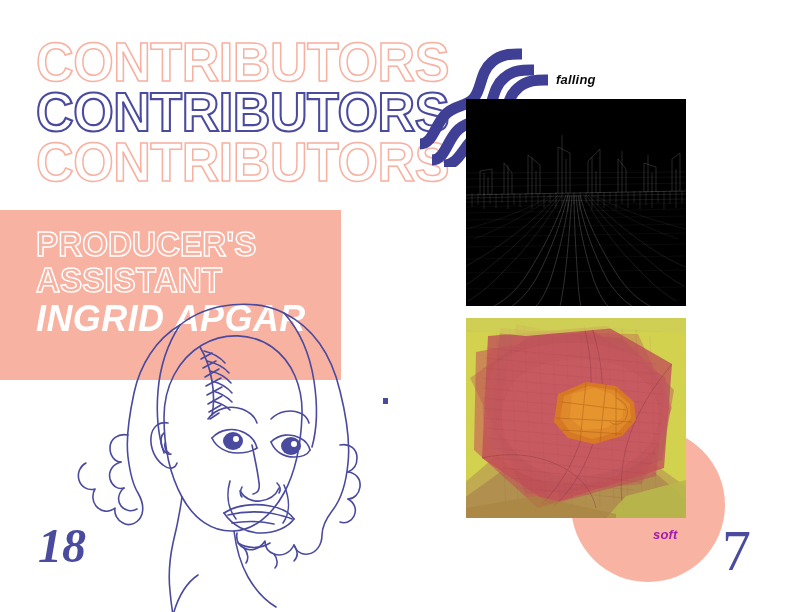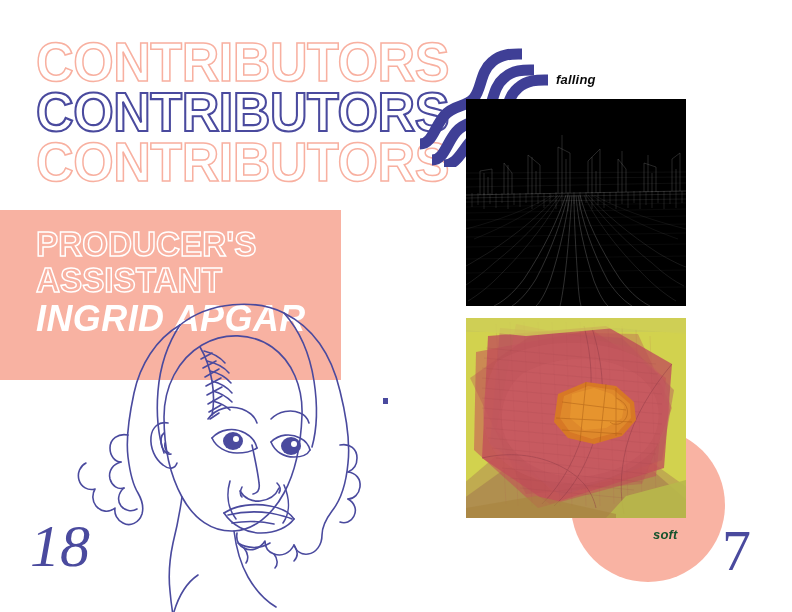--- a/index.html
+++ b/index.html
@@ -59,21 +59,21 @@
     color:#ffffff;
   }
 
   
   .page-num{
     position:absolute;
     font-family:"Liberation Serif", serif;
     font-style:italic;
     color:#4a4a9e;
   }
-  .page-num.left{left:30px;top:515px;font-size:60px;line-height:62px;}
+  .page-num.left{left:38px;top:515px;font-size:48px;line-height:62px;font-weight:bold;}
   .page-num.right{left:722px;top:522px;font-size:58px;line-height:58px;font-style:normal;}
 
   
   .portrait{position:absolute;left:60px;top:295px;width:345px;height:320px;}
   .portrait svg{display:block;width:345px;height:320px;}
 
   
   .squiggles{position:absolute;left:418px;top:32px;width:170px;height:135px;}
   .squiggles svg{display:block;width:170px;height:135px;}
 
@@ -98,21 +98,21 @@
 
   
   .soft-img{
     position:absolute;left:466px;top:318px;width:220px;height:200px;
     overflow:hidden;background:#cccc55;
   }
   .soft-img svg{display:block;width:220px;height:200px;}
   .soft-label{
     position:absolute;left:653px;top:527px;
     font-weight:700;font-style:italic;font-size:13px;
-    color:#14532d;letter-spacing:0.2px;
+    color:#a21caf;letter-spacing:0.2px;
   }
 
   
   .stray-dot{
     position:absolute;left:383px;top:398px;width:5px;height:6px;
     background:#4a4a9e;
   }
 </style>
 </head>
 <body>

